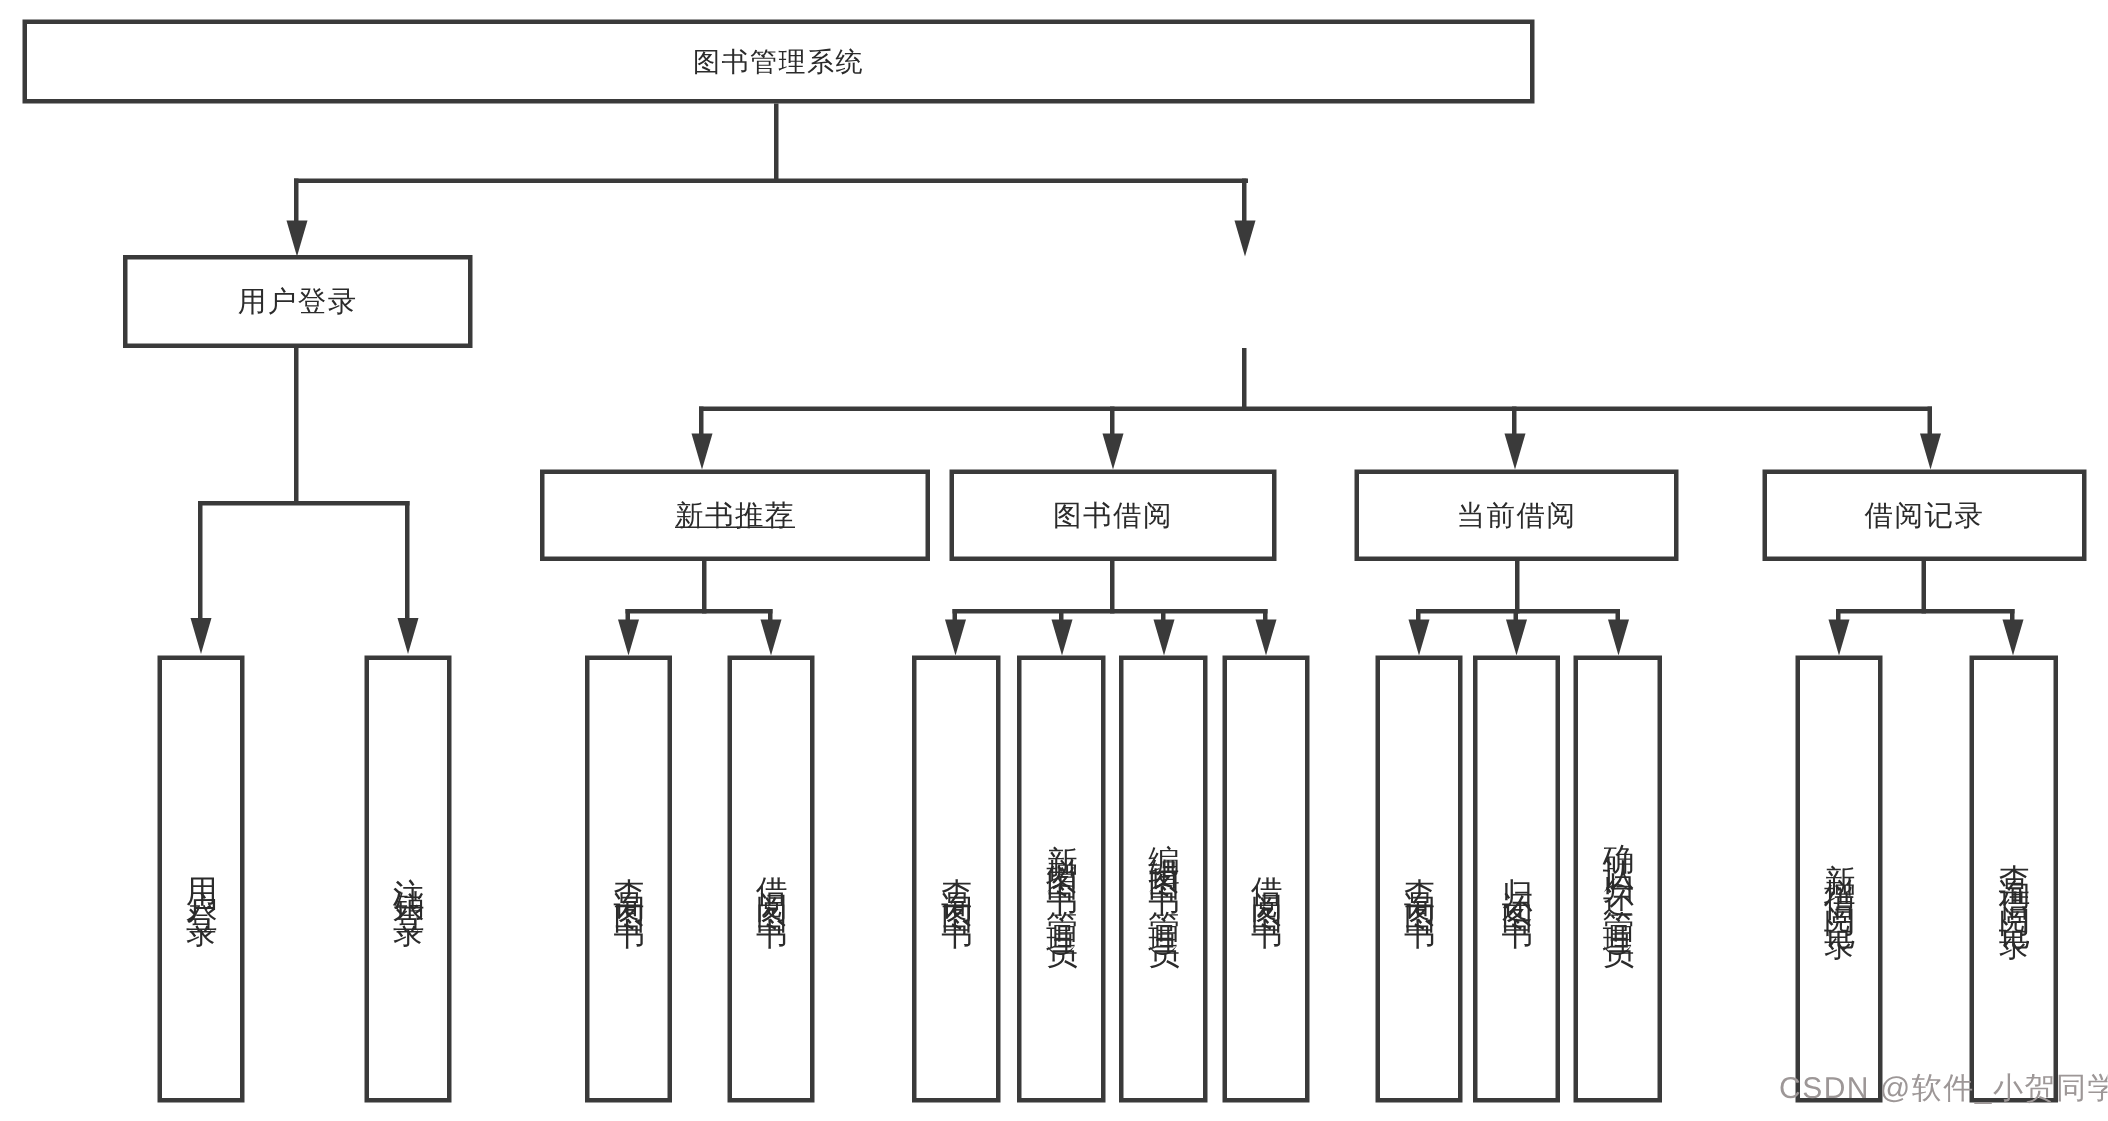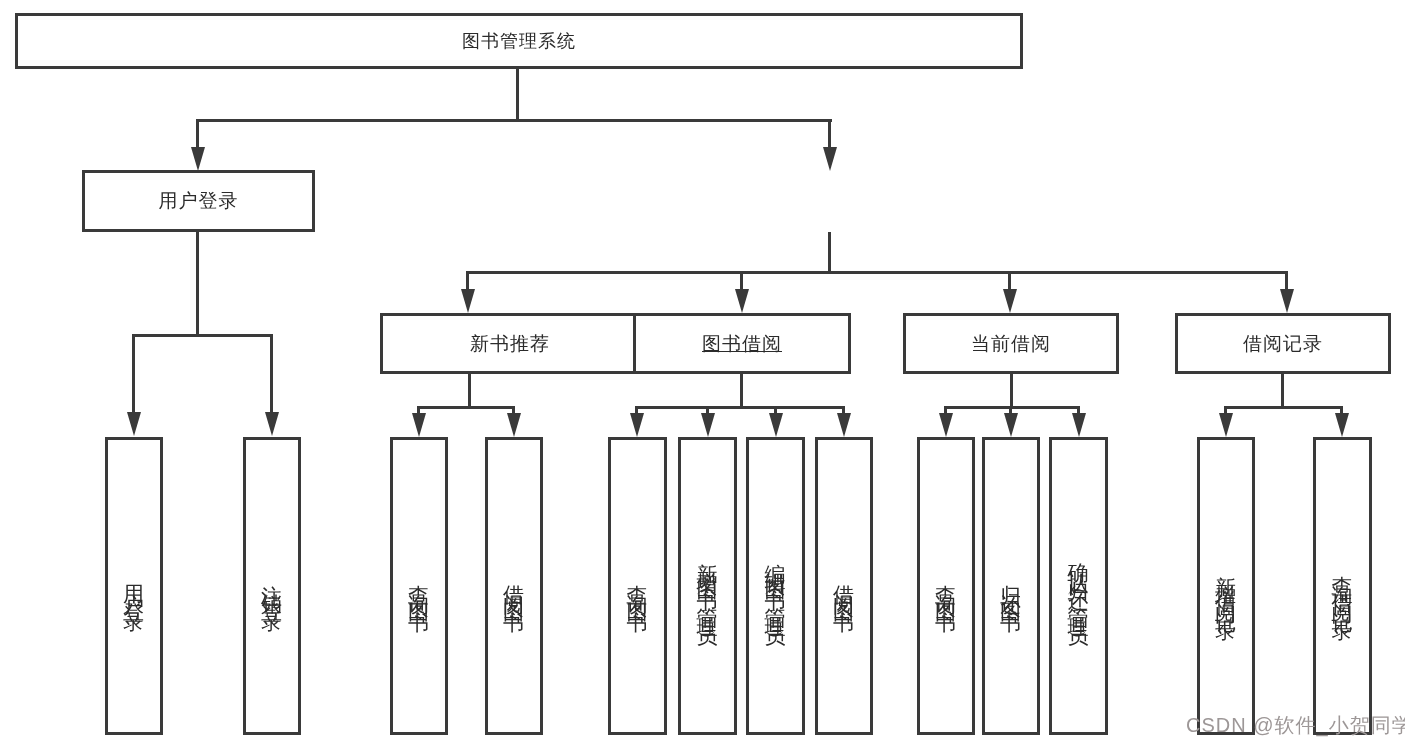--- a/index.html
+++ b/index.html
@@ -68,24 +68,24 @@
   <div class="hline" style="left:466px;top:271px;width:822px;"></div>
   <div class="vline" style="left:466px;top:271px;height:20px;"></div>
   <div class="arrow" style="left:461px;top:289px;"></div>
   <div class="vline" style="left:740px;top:271px;height:20px;"></div>
   <div class="arrow" style="left:735px;top:289px;"></div>
   <div class="vline" style="left:1008px;top:271px;height:20px;"></div>
   <div class="arrow" style="left:1003px;top:289px;"></div>
   <div class="vline" style="left:1285px;top:271px;height:20px;"></div>
   <div class="arrow" style="left:1280px;top:289px;"></div>
 
-  <div class="box hbox" style="left:380px;top:313px;width:260px;height:61px;">
+  <div class="box hbox" style="left:360px;top:313px;width:260px;height:61px;text-decoration:underline;">
     <span>新书推荐</span>
   </div>
-  <div class="box hbox" style="left:633px;top:313px;width:218px;height:61px;text-decoration:underline;">
+  <div class="box hbox" style="left:633px;top:313px;width:218px;height:61px;">
     <span>图书借阅</span>
   </div>
   <div class="box hbox" style="left:903px;top:313px;width:216px;height:61px;">
     <span>当前借阅</span>
   </div>
   <div class="box hbox" style="left:1175px;top:313px;width:216px;height:61px;">
     <span>借阅记录</span>
   </div>
 
   <div class="vline" style="left:468px;top:374px;height:35px;"></div>

